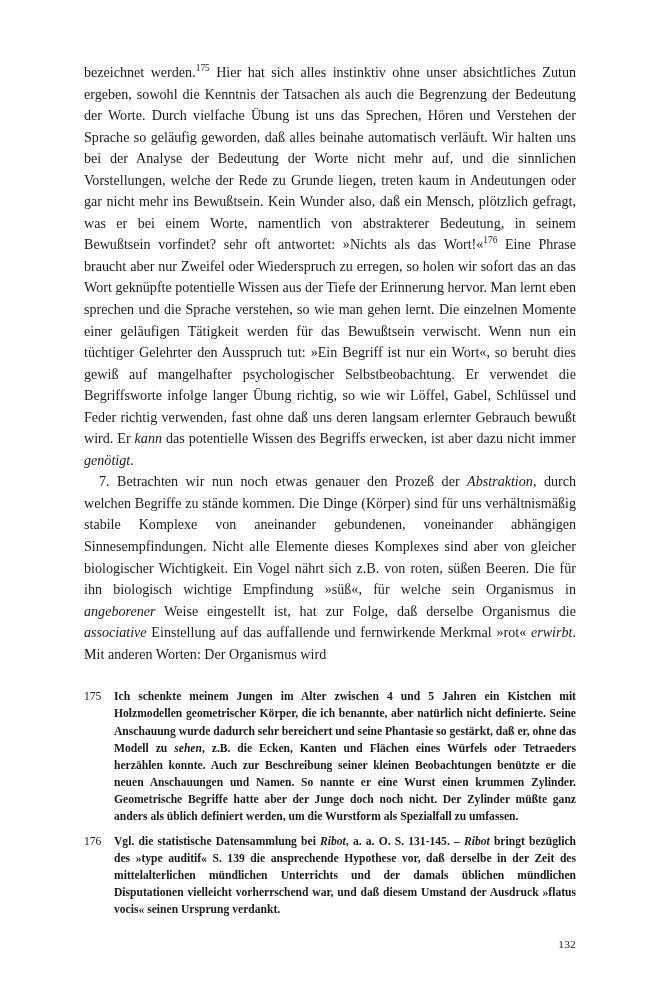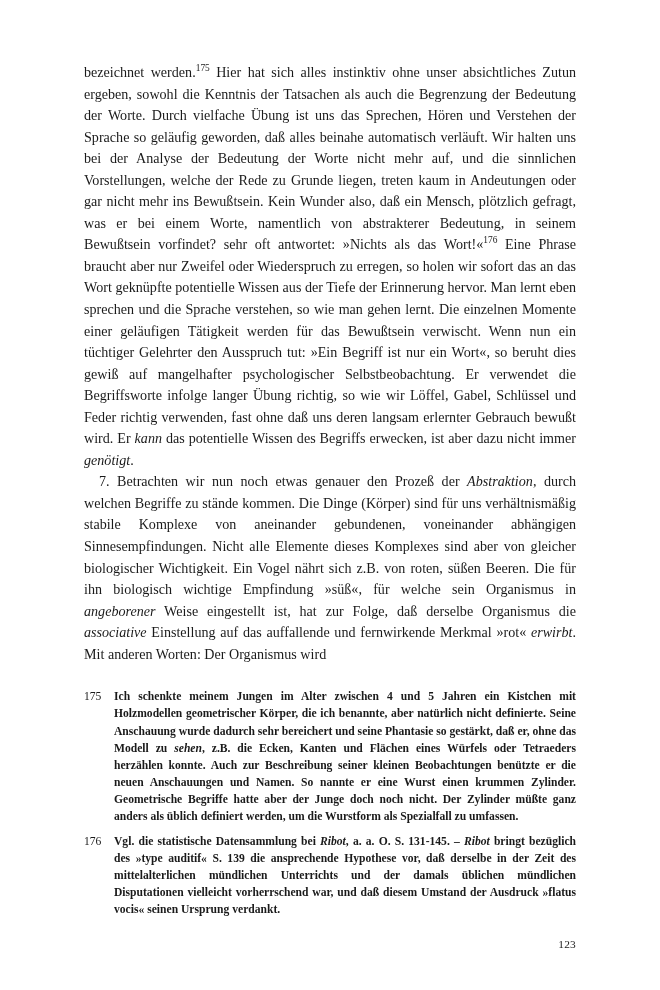--- a/index.html
+++ b/index.html
@@ -97,15 +97,15 @@
       <div class="note-body"><span>Ich schenkte meinem Jungen im Alter zwischen 4 und 5 Jahren ein Kistchen mit Holzmodellen geometrischer Körper, die ich benannte, aber natürlich nicht definierte. Seine Anschauung wurde dadurch sehr bereichert und seine Phantasie so gestärkt, daß er, ohne das Modell zu </span><em>sehen</em><span>, z.B. die Ecken, Kanten und Flächen eines Würfels oder Tetraeders herzählen konnte. Auch zur Beschreibung seiner kleinen Beobachtungen benützte er die neuen Anschauungen und Namen. So nannte er eine Wurst einen krummen Zylinder. Geometrische Begriffe hatte aber der Junge doch noch nicht. Der Zylinder müßte ganz anders als üblich definiert werden, um die Wurstform als Spezialfall zu umfassen.</span></div>
     </div>
 
     <div class="note">
       <div class="note-num">176</div>
       <div class="note-body"><span>Vgl. die statistische Datensammlung bei </span><em>Ribot</em><span>, a. a. O. S. 131-145. – </span><em>Ribot</em><span> bringt bezüglich des »type auditif« S. 139 die ansprechende Hypothese vor, daß derselbe in der Zeit des mittelalterlichen mündlichen Unterrichts und der damals üblichen mündlichen Disputationen vielleicht vorherrschend war, und daß diesem Umstand der Ausdruck »flatus vocis« seinen Ursprung verdankt.</span></div>
     </div>
 
   </div>
 
-  <div class="folio">123</div>
+  <div class="folio">132</div>
 
 </div>
 
 </body></html>

